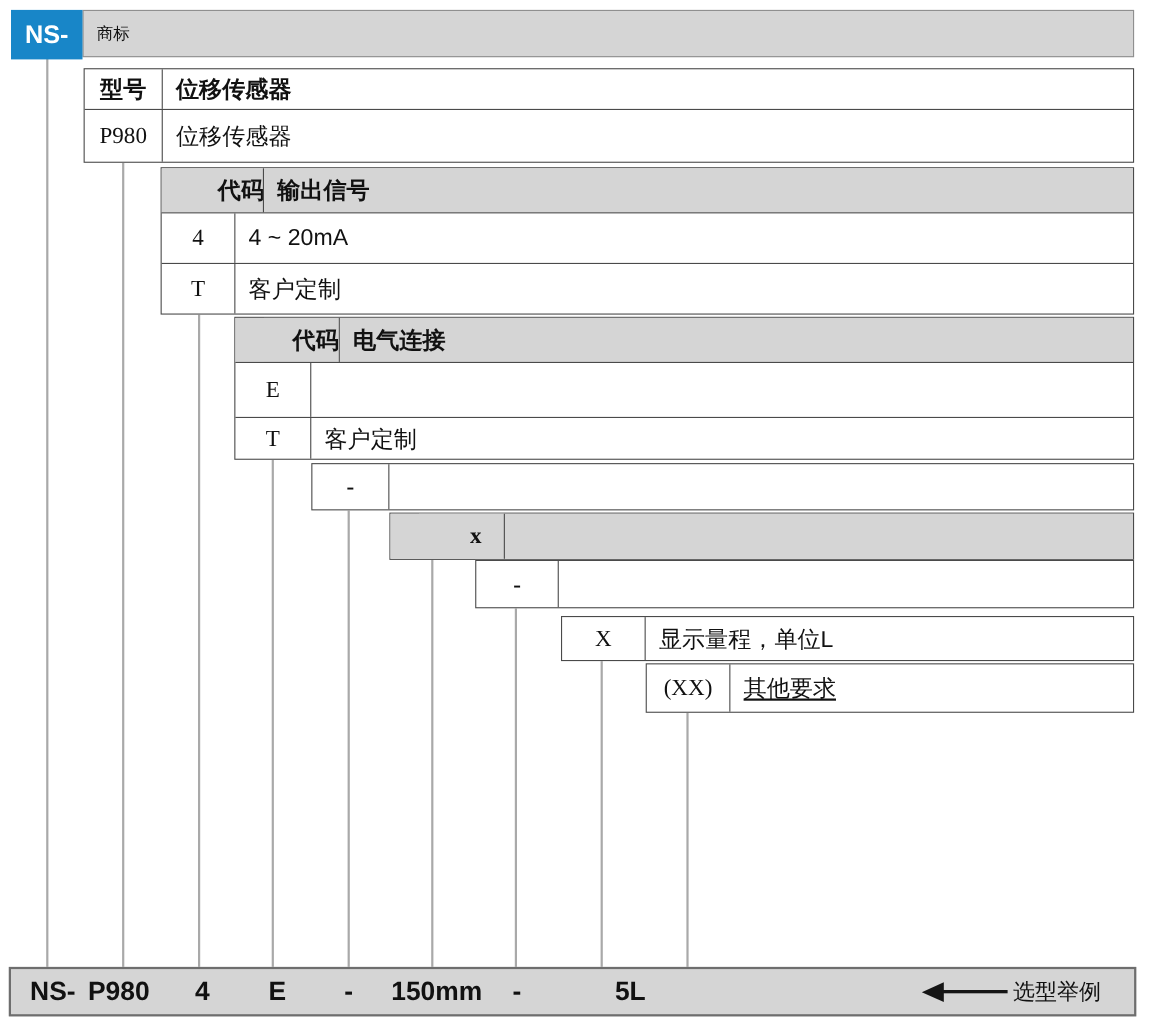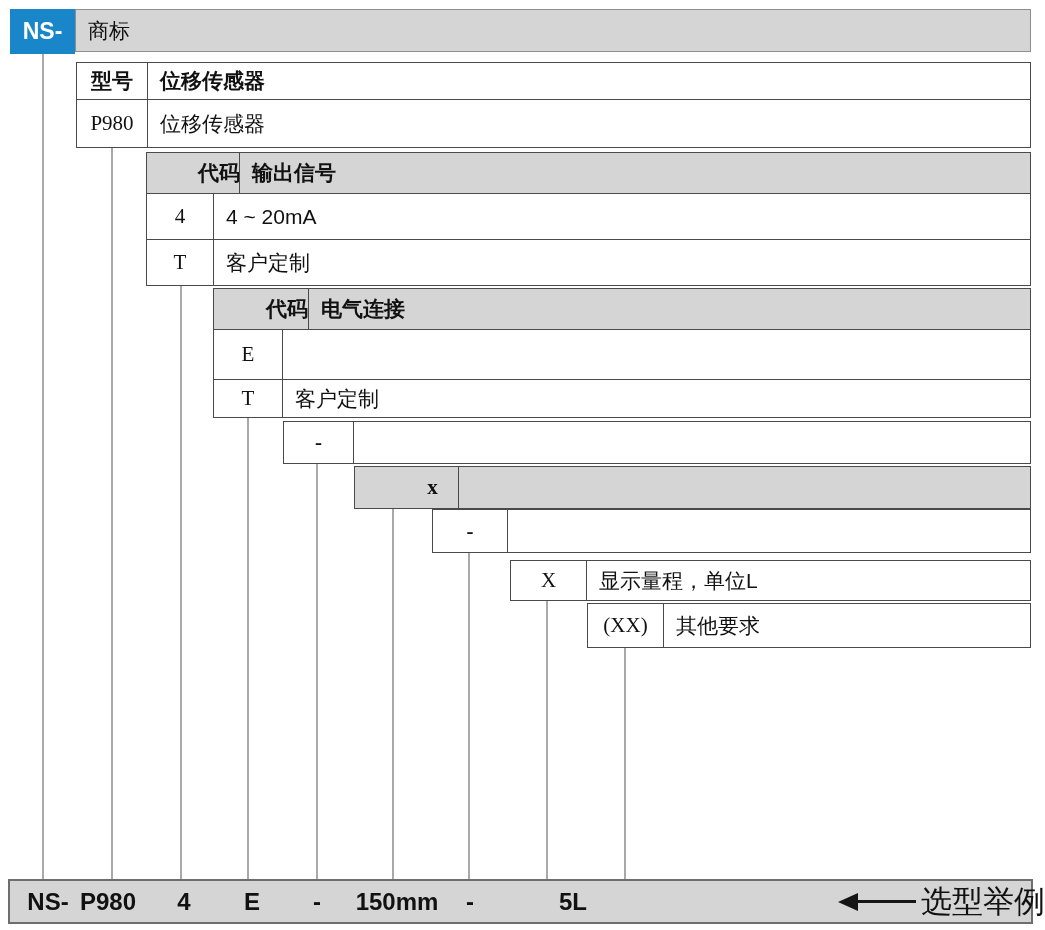--- a/index.html
+++ b/index.html
@@ -6,47 +6,47 @@
   .stage{
     position:relative;width:1045px;height:930px;background:#ffffff;
     font-family:"Liberation Sans","DejaVu Sans",sans-serif;color:#111;
     overflow:hidden;
   }
   
   .vline{position:absolute;width:2px;background:#a9a9a9;z-index:0;}
   
   .tm-bar{position:absolute;left:75px;top:9px;width:956px;height:43px;box-sizing:border-box;
     background:#d5d5d5;border:1px solid #8f8f8f;display:flex;align-items:center;
-    padding-left:12px;font-size:21px;z-index:1;}
+    padding-left:12px;font-size:15px;z-index:1;}
   .ns-box{position:absolute;left:10px;top:9px;width:65px;height:45px;background:#1886c8;
     color:#fff;font-weight:bold;font-size:23px;display:flex;align-items:center;justify-content:center;z-index:2;}
   
   .tbl{position:absolute;box-sizing:border-box;border:1.5px solid #4a4a4a;background:#fff;
     display:flex;flex-direction:column;z-index:1;}
   .tr{display:flex;box-sizing:border-box;flex:none;}
   .tr.fill{flex:1;}
   .tr + .tr{border-top:1.5px solid #4a4a4a;}
   .td{box-sizing:border-box;display:flex;align-items:center;font-size:21px;overflow:hidden;white-space:nowrap;}
   .td.code{justify-content:center;flex:none;border-right:1.5px solid #4a4a4a;font-family:Liberation Serif, serif;}
   .td.val{flex:1;padding-left:12px;}
   .th .td{font-weight:bold;}
   .gray{background:#d5d5d5;padding-left:26px;}
   .pad16{padding-left:16px;}
-  .pad24{padding-left:24px;}
+  .pad24{padding-left:24px;text-decoration:underline;}
   .bold{font-weight:bold;}
   
   .ex-bar{position:absolute;left:8px;top:879px;width:1025px;height:45px;box-sizing:border-box;
     background:#d5d5d5;border:2px solid #6e6e6e;z-index:1;}
   .ex-item{position:absolute;top:50%;transform:translate(-50%,-50%);font-weight:bold;
     font-size:24px;white-space:nowrap;color:#111;}
   .arrow-head{position:absolute;left:828px;top:12px;width:0;height:0;
     border-top:9px solid transparent;border-bottom:9px solid transparent;border-right:20px solid #151515;}
   .arrow-line{position:absolute;left:846px;top:19px;width:60px;height:3px;background:#151515;}
   .ex-note{position:absolute;left:911px;top:50%;transform:translateY(-50%);
-    font-size:31px;font-weight:normal;white-space:nowrap;color:#111;}
+    font-size:20px;font-weight:normal;white-space:nowrap;color:#111;}
 </style>
 </head>
 <body>
 
 <div class="stage">
 
   <div class="vline" style="left:42px;top:52px;height:827px"></div>
   <div class="vline" style="left:111px;top:148px;height:731px"></div>
   <div class="vline" style="left:180px;top:286px;height:593px"></div>
   <div class="vline" style="left:247px;top:418px;height:461px"></div>

